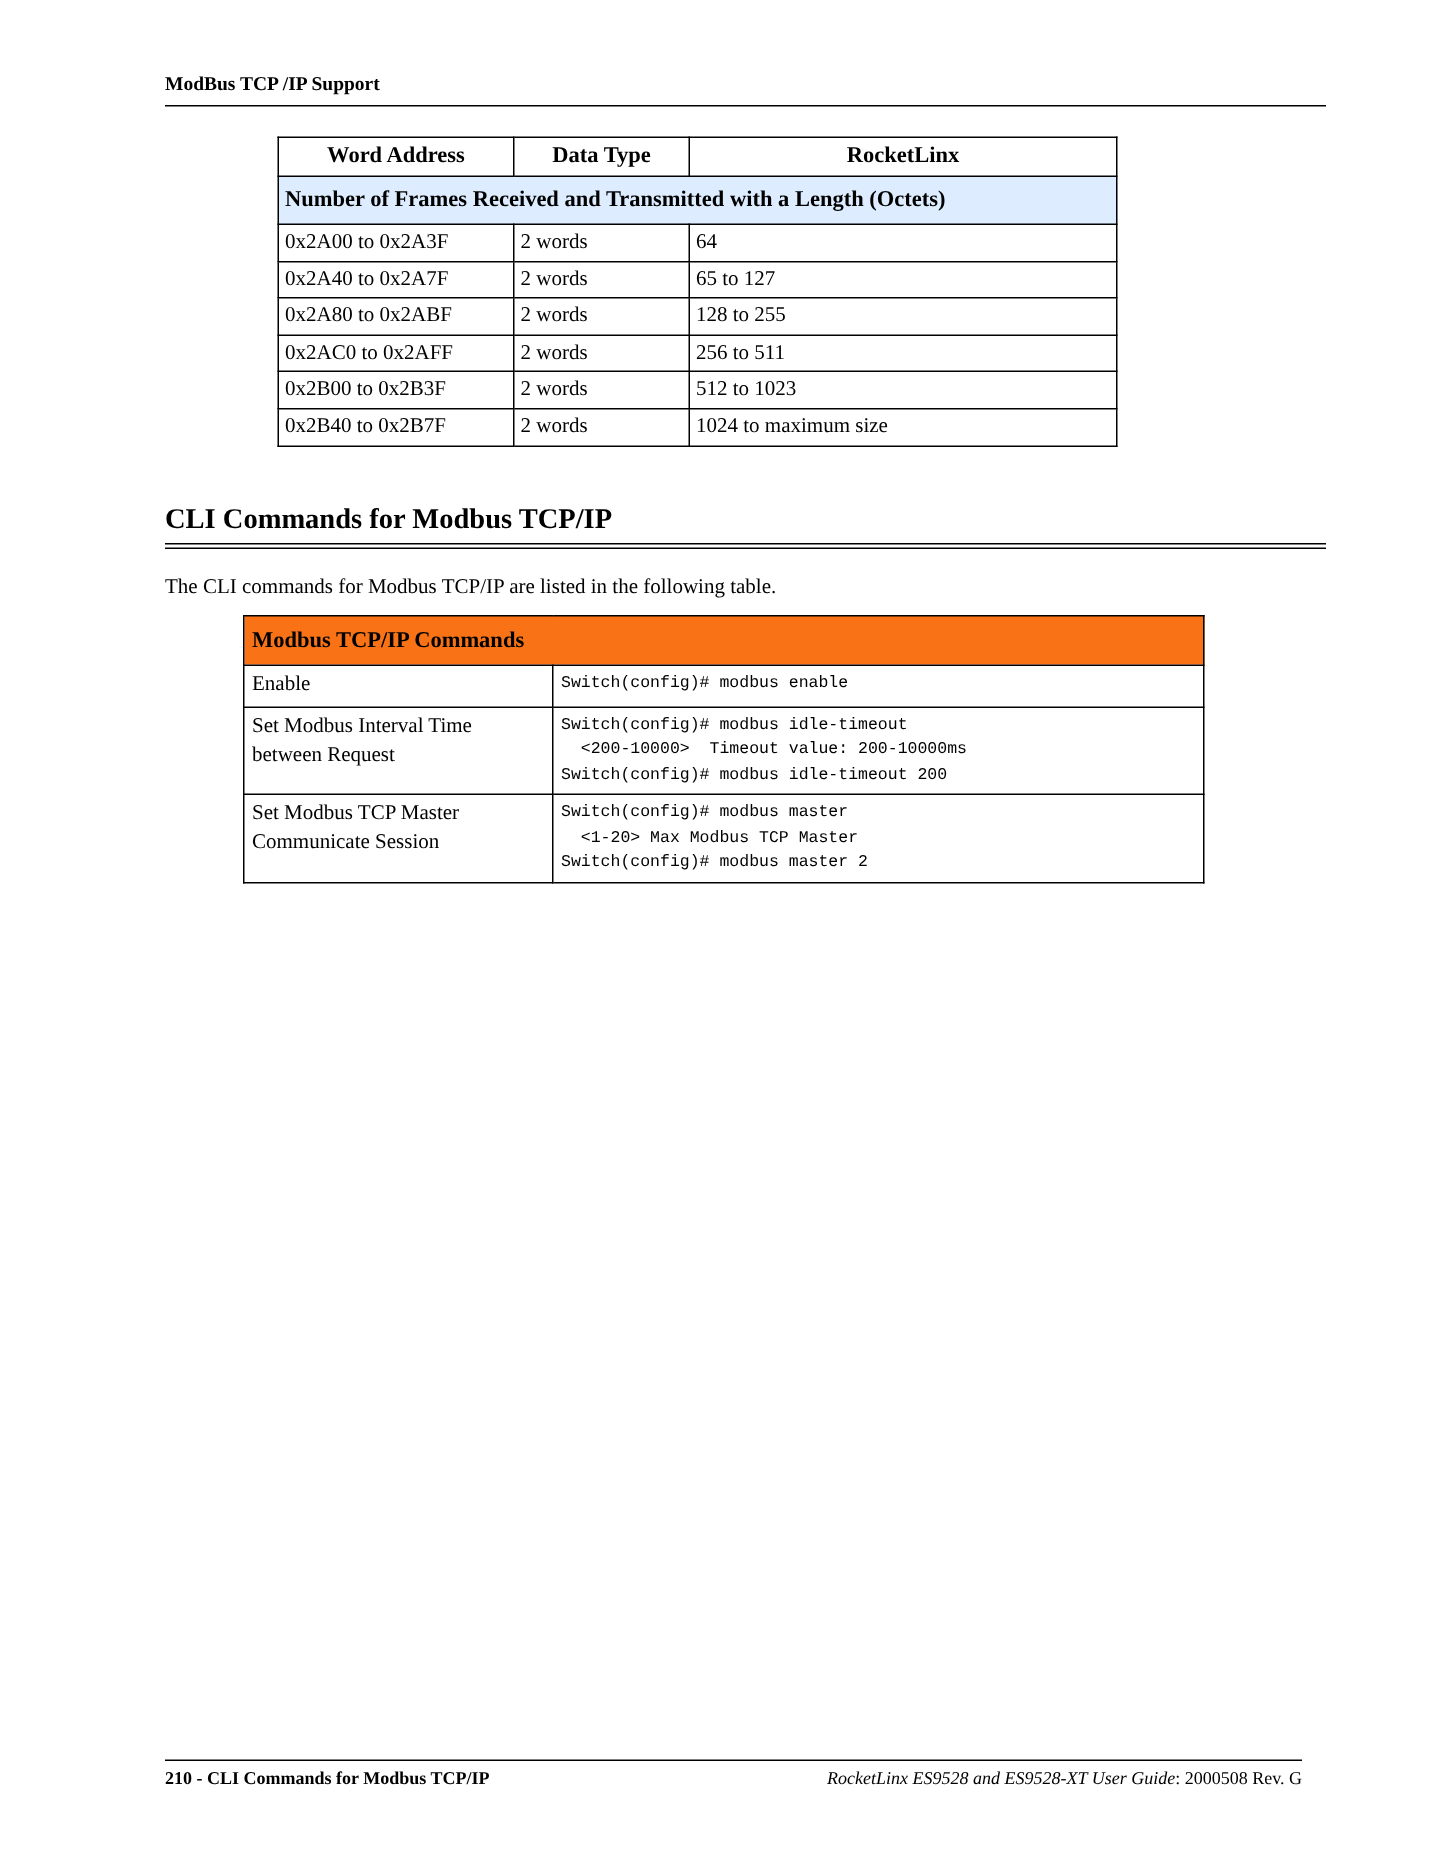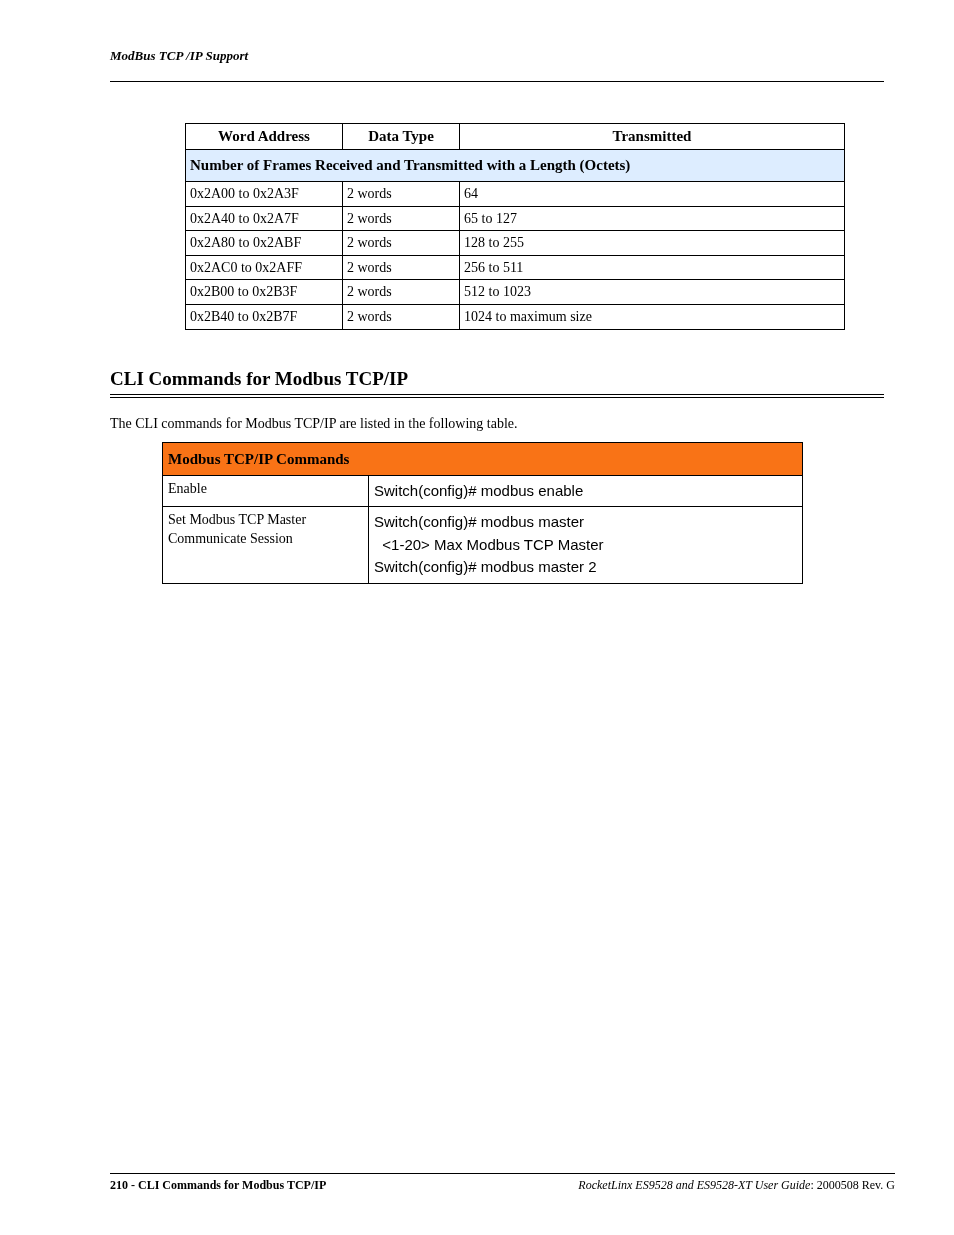--- a/index.html
+++ b/index.html
@@ -18,32 +18,31 @@
   .page {
     padding: 48px 70px 0 110px;
     box-sizing: border-box;
     width: 100%;
     height: 100%;
     position: relative;
   }
   .header {
     font-weight: bold;
     font-size: 13px;
-    padding-bottom: 17px;
+    padding-bottom: 6px;
     border-bottom: 1px solid #000;
-    margin-bottom: 41px;
-    font-style: italic;
+    margin-bottom: 20px;
   }
   table {
     border-collapse: collapse;
     font-size: 14px;
     margin: 0 auto;
   }
   .table1 {
-    width: 660px;
+    width: 560px;
     margin-left: 75px;
   }
   .table1 th, .table1 td {
     border: 1.5px solid #000;
     padding: 2px 4px;
     text-align: left;
     vertical-align: top;
     line-height: 1.4;
   }
   .table1 th {
@@ -89,31 +88,31 @@
   .table2 .table2-header {
     background: #f97316;
     font-weight: bold;
     font-size: 15px;
     padding: 6px 5px;
   }
   .table2 .cmd-col {
     width: 195px;
   }
   .mono {
-    font-family: Liberation Sans, sans-serif;
+    font-family: Liberation Mono, monospace;
     white-space: pre;
-    font-size: 15px;
+    font-size: 11px;
     line-height: 1.5;
     margin: 0;
   }
   .footer {
     position: absolute;
     bottom: 42px;
     left: 110px;
-    right: 59px;
+    right: 86px;
     border-top: 1px solid #000;
     padding-top: 4px;
     font-size: 12px;
     display: flex;
     justify-content: space-between;
   }
   .footer .left { font-weight: bold; }
   .footer .right { font-style: italic; }
   .footer .right .rev { font-style: normal; }
 </style>
@@ -122,21 +121,21 @@
 
 <div class="page">
 
   <div class="header">ModBus TCP /IP Support</div>
 
   <table class="table1">
     <tbody>
         <tr>
       <th class="col-addr">Word Address</th>
       <th class="col-type">Data Type</th>
-      <th class="col-desc">Transmitted</th>
+      <th class="col-desc">RocketLinx</th>
     </tr>
     <tr>
       <td colspan="3" class="subheader">Number of Frames Received and Transmitted with a Length (Octets)</td>
     </tr>
     <tr>
       <td>0x2A00 to 0x2A3F</td>
       <td>2 words</td>
       <td>64</td>
     </tr>
     <tr>
@@ -174,20 +173,28 @@
 
   <table class="table2">
     <tbody>
         <tr>
       <td colspan="2" class="table2-header">Modbus TCP/IP Commands</td>
     </tr>
     <tr>
       <td class="cmd-col">Enable</td>
       <td>
             <pre class="mono">Switch(config)# modbus enable</pre>
+          </td>
+    </tr>
+    <tr>
+      <td class="cmd-col">Set Modbus Interval Time between Request</td>
+      <td>
+            <pre class="mono">Switch(config)# modbus idle-timeout
+  &lt;200-10000&gt;  Timeout value: 200-10000ms
+Switch(config)# modbus idle-timeout 200</pre>
           </td>
     </tr>
     <tr>
       <td class="cmd-col">Set Modbus TCP Master Communicate Session</td>
       <td>
             <pre class="mono">Switch(config)# modbus master
   &lt;1-20&gt; Max Modbus TCP Master
 Switch(config)# modbus master 2</pre>
           </td>
     </tr>

